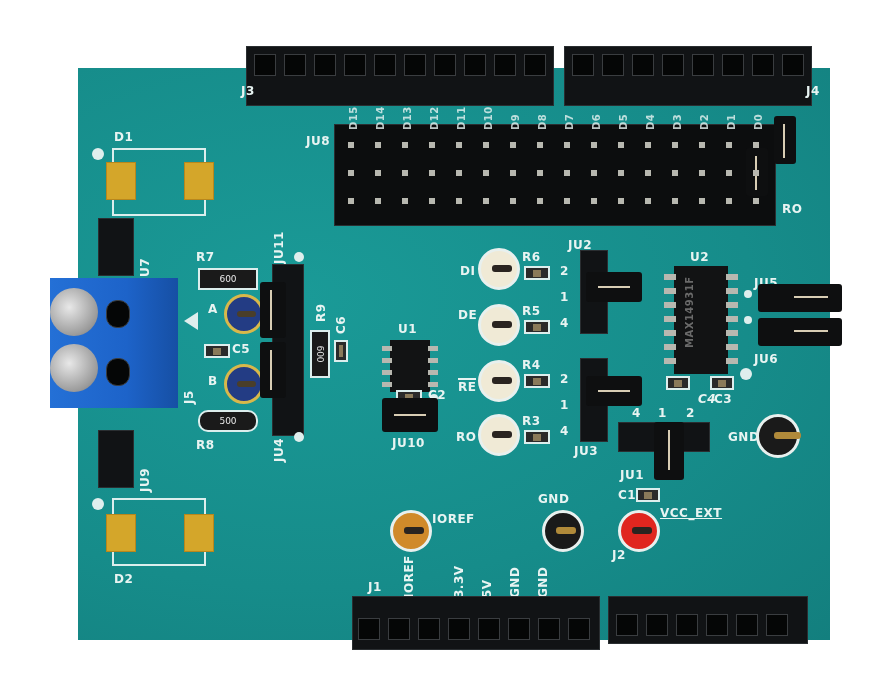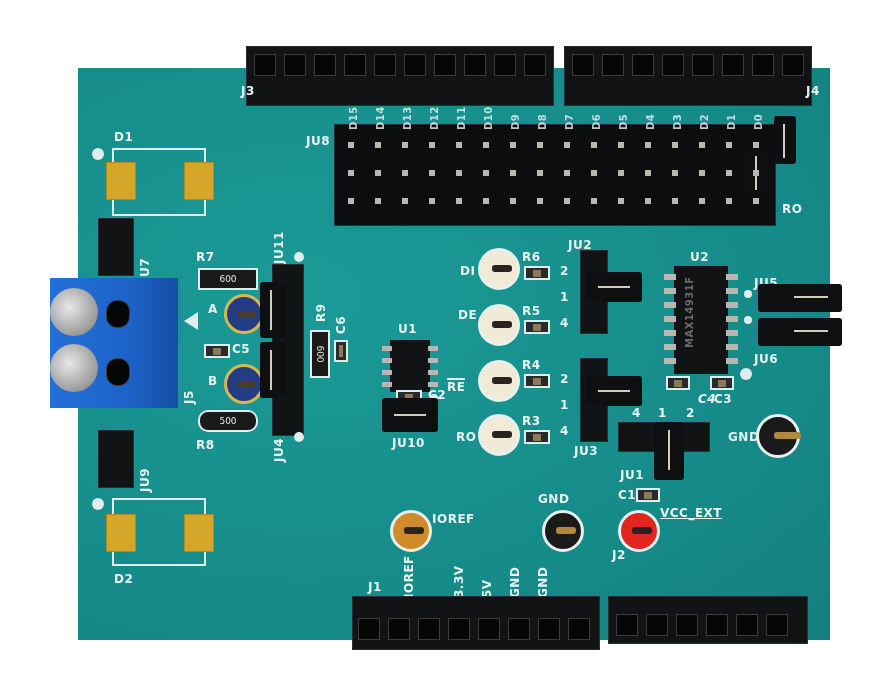--- a/index.html
+++ b/index.html
@@ -127,21 +127,21 @@
   <div class="silk" style="left:444px;top:182px;">R6</div>
   <div class="cap" style="left:446px;top:198px;width:22px;height:10px;"></div>
 
   <div class="silk" style="left:380px;top:240px;">DE</div>
   <div class="tp" style="left:400px;top:236px;width:42px;height:42px;background:#f0ead6;">
       <div class="loop"></div>
     </div>
   <div class="silk" style="left:444px;top:236px;">R5</div>
   <div class="cap" style="left:446px;top:252px;width:22px;height:10px;"></div>
 
-  <div class="silk" style="left:369px;top:310px;border-top:2px solid #e8f4f2;">RE</div>
+  <div class="silk" style="left:380px;top:310px;border-top:2px solid #e8f4f2;">RE</div>
   <div class="tp" style="left:400px;top:292px;width:42px;height:42px;background:#f0ead6;">
       <div class="loop"></div>
     </div>
   <div class="silk" style="left:444px;top:290px;">R4</div>
   <div class="cap" style="left:446px;top:306px;width:22px;height:10px;"></div>
 
   <div class="silk" style="left:378px;top:362px;">RO</div>
   <div class="tp" style="left:400px;top:346px;width:42px;height:42px;background:#f0ead6;">
       <div class="loop"></div>
     </div>

